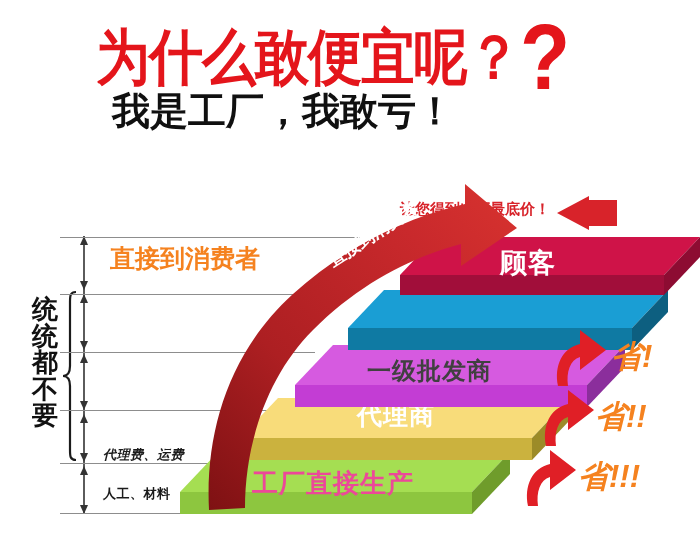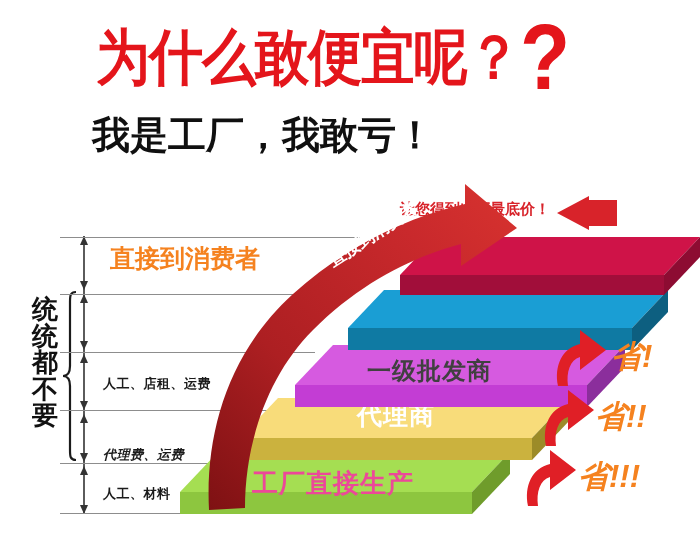--- a/index.html
+++ b/index.html
@@ -48,21 +48,21 @@
   .subline {
     position: absolute;
     left: 92px;
     font-size: 38px;
     font-weight: bold;
     color: #101010;
     white-space: nowrap;
     line-height: 1;
     letter-spacing: 0px;
   }
-  .subline.l1 { top: 116px; }
+  .subline.l1 { top: 92px; margin-left: 20px; }
   .subline.l2 { top: 152px; }
 
   .tagline {
     position: absolute;
     left: 400px;
     top: 200px;
     font-size: 15px;
     font-weight: bold;
     color: #d8232a;
     white-space: nowrap;
@@ -209,21 +209,20 @@
     </g>
   </svg>
 
   <div class="rule" style="top:237px;  width:300px;"></div>
   <div class="rule" style="top:294px;  width:290px;"></div>
   <div class="rule" style="top:352px;  width:255px;"></div>
   <div class="rule" style="top:410px;  width:220px;"></div>
   <div class="rule" style="top:463px;  width:185px;"></div>
   <div class="rule" style="top:513px;  width:155px;"></div>
 
-  <div class="cost" style="top:375px;">人工、店租、运费</div>
   <div class="cost" style="top:446px;font-style:italic;">代理费、运费</div>
   <div class="cost" style="top:485px;">人工、材料</div>
 
   <div class="direct-label">直接到消费者</div>
 
   <svg class="step" style="left:180px; top:452px; width:330px; height:78px;" viewBox="0 0 330 78">
     <polygon points="38,0 330,0 292,40 0,40" fill="#a5de52"></polygon>
     <polygon points="0,40 292,40 292,62 0,62" fill="#8dc63f"></polygon>
     <polygon points="292,40 330,0 330,22 292,62" fill="#6f9c2b"></polygon>
   </svg>
@@ -247,20 +246,21 @@
     <polygon points="36,0 320,0 284,38 0,38" fill="#1a9ed4"></polygon>
     <polygon points="0,38 284,38 284,60 0,60" fill="#0f7aa3"></polygon>
     <polygon points="284,38 320,0 320,22 284,60" fill="#0d5f80"></polygon>
   </svg>
 
   <svg class="step" style="left:400px; top:237px; width:300px; height:74px;" viewBox="0 0 300 74">
     <polygon points="36,0 300,0 264,38 0,38" fill="#cf1348"></polygon>
     <polygon points="0,38 264,38 264,58 0,58" fill="#a10e3a"></polygon>
     <polygon points="264,38 300,0 300,20 264,58" fill="#8d0c32"></polygon>
   </svg>
+  <div class="step-text" style="left:500px; top:245px; font-size:27px; color:#ffffff;">顾客</div>
 
   <svg style="position:absolute; left:165px; top:182px; width:360px; height:330px;" viewBox="0 0 360 330">
     <defs>
       <linearGradient id="gArrow" x1="0" y1="1" x2="1" y2="0">
         <stop offset="0%" stop-color="#7e1113"></stop>
         <stop offset="35%" stop-color="#ad1f22"></stop>
         <stop offset="75%" stop-color="#c9292c"></stop>
         <stop offset="100%" stop-color="#d8332f"></stop>
       </linearGradient>
     </defs>

